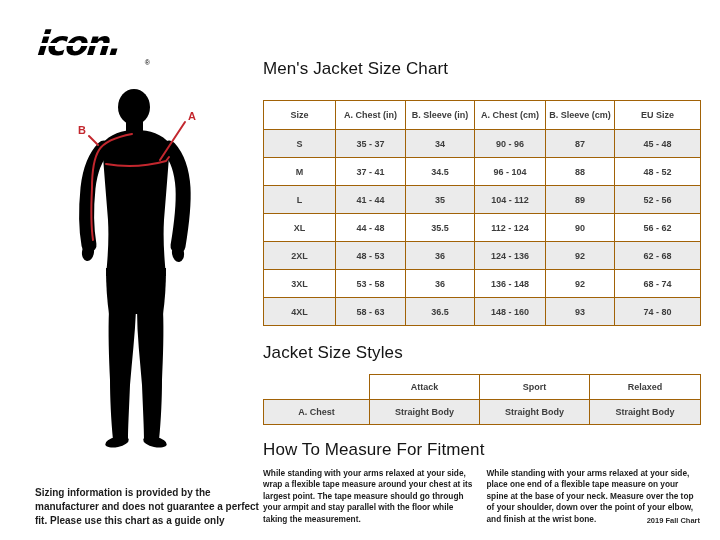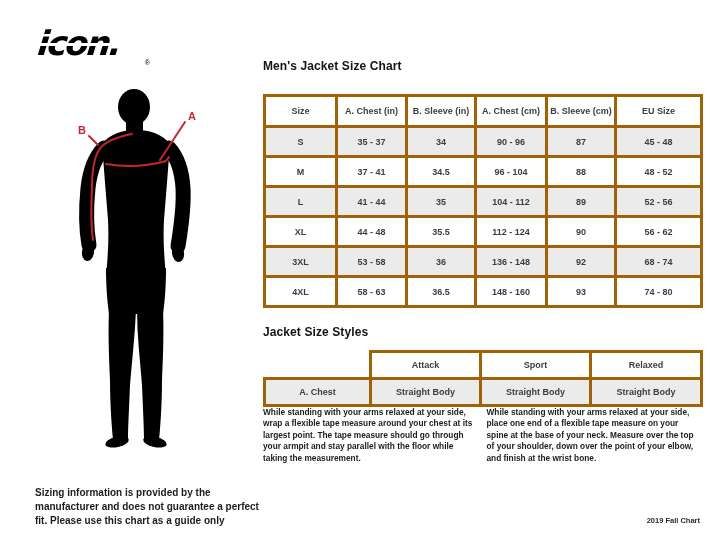--- a/index.html
+++ b/index.html
@@ -17,28 +17,28 @@
     letter-spacing:-2px; color:#000; transform:skewX(-6deg);
   }
   .logo-slit { position:absolute; left:2px; top:17px; width:98px; height:2.5px; background:#fff; }
   .logo-reg { position:absolute; right:6px; bottom:0px; font-size:7px; color:#000; font-style:normal; }
 
   
   .figure { position:absolute; left:40px; top:80px; }
 
   
   .content { position:absolute; left:263px; top:59px; width:438px; }
-  h2.section-title { font-size:12px; font-weight:bold; color:#141414; letter-spacing:0.1px; }
+  h2.section-title { font-size:17px; font-weight:normal; color:#141414; letter-spacing:0.1px; }
   .title-main { margin-bottom:21px; }
   .title-styles { margin-top:17px; margin-bottom:11px; }
   .title-measure { margin-top:15px; margin-bottom:8px; }
 
   table { border-collapse:collapse; width:437px; table-layout:fixed; }
   th, td {
-    border:3px solid #a16207; text-align:center; vertical-align:middle;
+    border:1px solid #a16207; text-align:center; vertical-align:middle;
     font-size:9px; font-weight:bold; color:#3d3d3d;
   }
   .size-table th { background:#ffffff; padding:9px 2px; }
   .size-table td { padding:8.5px 2px; }
   .size-table tbody tr:nth-child(odd) { background:#ebebeb; }
   .size-table tbody tr:nth-child(even) { background:#ffffff; }
 
   .style-table th, .style-table td { padding:7px 2px; }
   .style-table th.blank-cell { border:none; background:transparent; }
   .style-table tbody tr:nth-child(odd) { background:#ebebeb; }
@@ -151,20 +151,28 @@
         </tr>
         <tr>
           <td>XL</td>
           <td>44 - 48</td>
           <td>35.5</td>
           <td>112 - 124</td>
           <td>90</td>
           <td>56 - 62</td>
         </tr>
         <tr>
+          <td>2XL</td>
+          <td>48 - 53</td>
+          <td>36</td>
+          <td>124 - 136</td>
+          <td>92</td>
+          <td>62 - 68</td>
+        </tr>
+        <tr>
           <td>3XL</td>
           <td>53 - 58</td>
           <td>36</td>
           <td>136 - 148</td>
           <td>92</td>
           <td>68 - 74</td>
         </tr>
         <tr>
           <td>4XL</td>
           <td>58 - 63</td>
@@ -196,20 +204,21 @@
       <tbody>
         <tr>
           <td>A. Chest</td>
           <td>Straight Body</td>
           <td>Straight Body</td>
           <td>Straight Body</td>
         </tr>
       </tbody>
     </table>
 
+    <h2 class="section-title title-measure">How To Measure For Fitment</h2>
 
     <div class="measure-cols">
       <div class="measure-item">
         <p class="measure-body">While standing with your arms relaxed at your side, wrap a flexible tape measure around your chest at its largest point. The tape measure should go through your armpit and stay parallel with the floor while taking the measurement.</p>
       </div>
       <div class="measure-item">
         <p class="measure-body">While standing with your arms relaxed at your side, place one end of a flexible tape measure on your spine at the base of your neck. Measure over the top of your shoulder, down over the point of your elbow, and finish at the wrist bone.</p>
       </div>
     </div>
 

